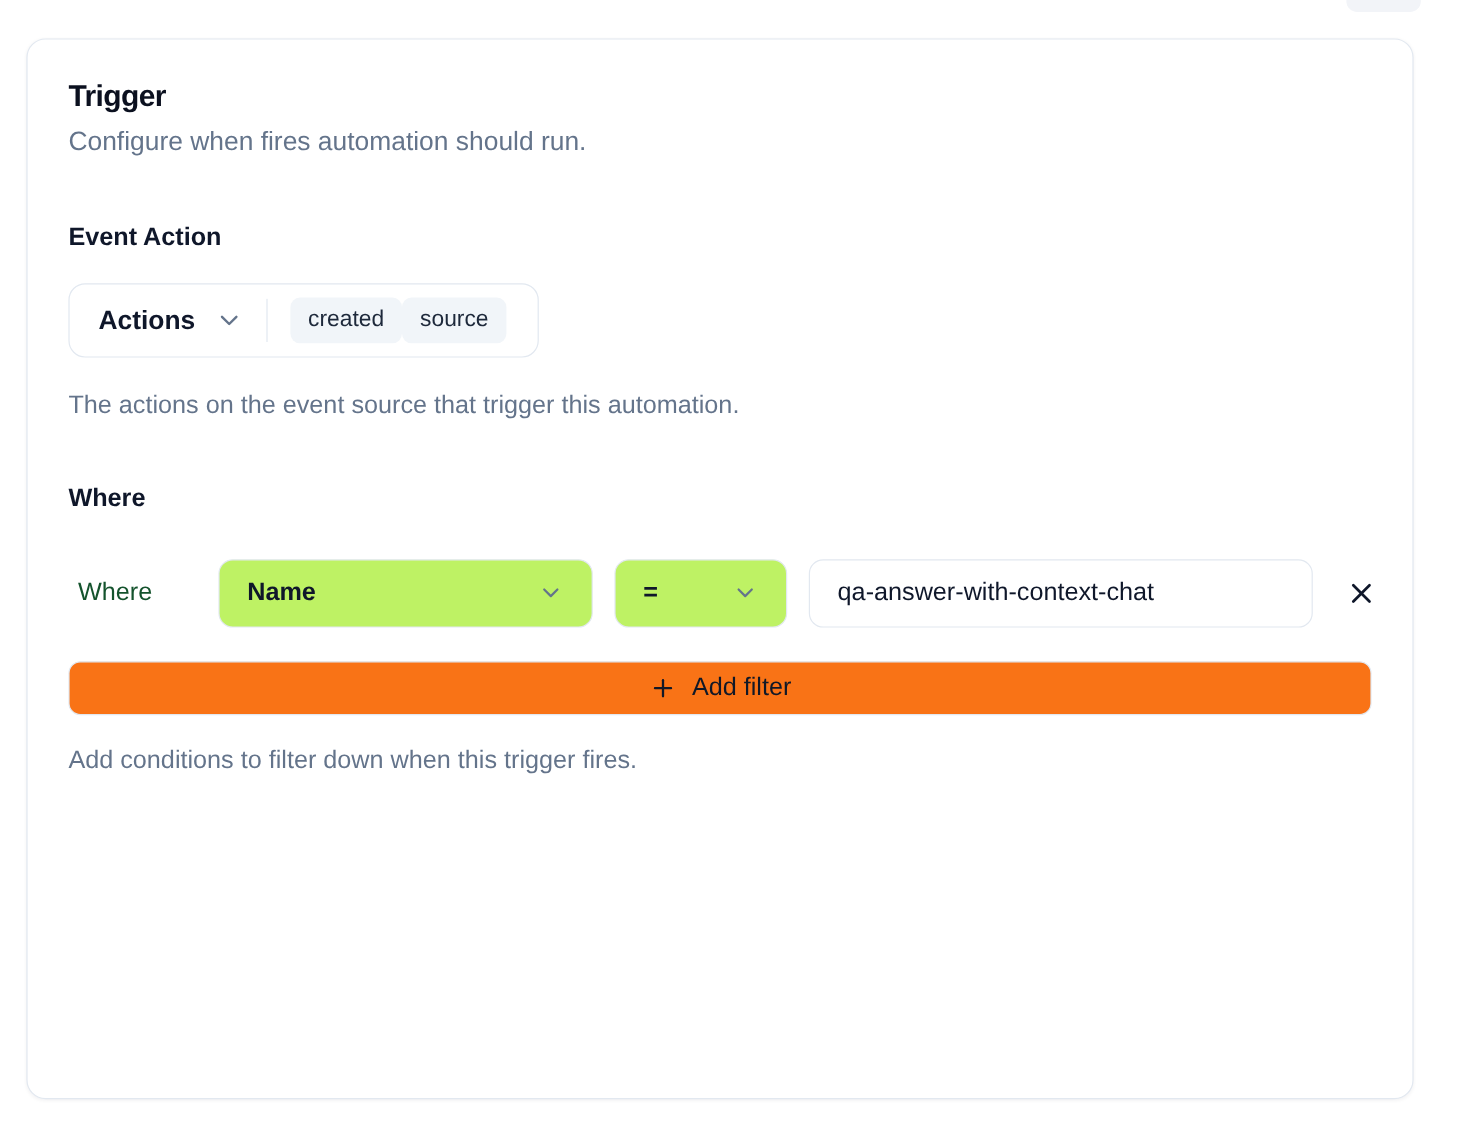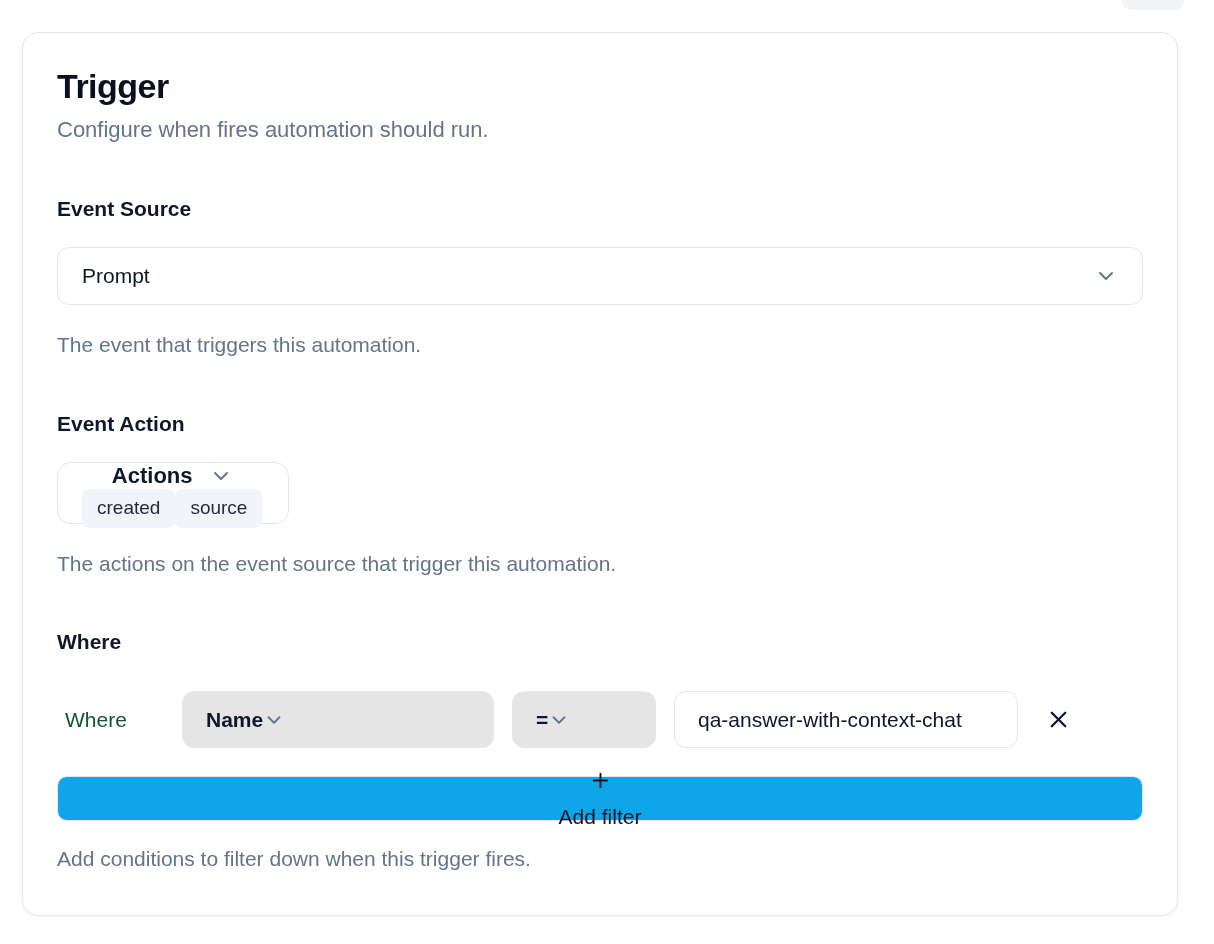--- a/index.html
+++ b/index.html
@@ -8,95 +8,83 @@
   .page { position:relative; width:1214px; height:944px; }
 
   
   .cutoff-blob { position:absolute; top:-16px; right:30px; width:62px; height:26px;
     background:#f2f4f8; border-radius:9px; }
 
   .card { position:absolute; left:22px; top:32px; width:1156px; height:884px;
     background:#ffffff; border:1px solid #e2e8f0; border-radius:16px;
     box-shadow:0 1px 3px rgba(15,23,42,.05); padding:32px 34px; }
 
-  .title { font-size:34px; font-weight:700; color:#0b101f; letter-spacing:-.5px; line-height:1.25; }
+  .title { font-size:25px; font-weight:700; color:#0b101f; letter-spacing:-.5px; line-height:1.25; }
   .subtitle { margin-top:8px; font-size:22px; color:#64748b; line-height:1.3; }
 
   .field-label { font-size:21px; font-weight:600; color:#0f172a; line-height:1.25; }
   .helper { font-size:21px; color:#64748b; line-height:1.3; }
 
   .mt-section { margin-top:52px; }
 
   
   .select { margin-top:25px; width:100%; height:58px; background:#fff;
     border:1px solid #e2e8f0; border-radius:12px; display:flex; align-items:center;
     justify-content:space-between; padding:0 24px; cursor:pointer; }
   .select-value { font-size:21px; color:#0f172a; }
   .chev { display:flex; align-items:center; color:#64748b; }
   .after-control { margin-top:26px; }
 
   
   .actions-control { margin-top:25px; display:inline-flex; align-items:center;
     height:62px; background:#fff; border:1px solid #e2e8f0; border-radius:14px;
-    padding:0 26px 0 24px;flex-direction:column; }
+    padding:0 26px 0 24px; }
   .actions-trigger { display:inline-flex; align-items:center; gap:16px; cursor:pointer;
     background:none; border:none; font-family:inherit; }
   .actions-label { font-size:22px; font-weight:600; color:#0f172a; }
   .v-sep { width:1px; height:36px; background:#e2e8f0; margin:0 19px; }
   .chips { display:inline-flex; }
   .chip { background:#f1f5f9; border-radius:8px; padding:8px 15px; font-size:19px;
     color:#1e293b; line-height:1.2; }
 
   
   .filter-row { margin-top:36px; display:flex; align-items:center; }
   .where { width:125px; padding-left:8px; font-size:21px; color:#14532d; flex:none; }
-  .combo { height:57px; background:#e5e5e5; border:1px solid #e2e8f0; border-radius:12px;
-    display:flex; align-items:center; justify-content:flex-start; padding:0 23px;
+  .combo { height:57px; background:#bef264; border:1px solid #e2e8f0; border-radius:12px;
+    display:flex; align-items:center; justify-content:space-between; padding:0 23px;
     cursor:pointer; flex:none; }
   .combo-field { width:312px; }
   .combo-op { width:144px; margin-left:18px; }
   .combo-value { font-size:21px; font-weight:600; color:#0f172a; }
-  .filter-input { margin-left:18px; width:344px; height:57px; border:1px solid #e2e8f0;
+  .filter-input { margin-left:18px; width:420px; height:57px; border:1px solid #e2e8f0;
     border-radius:12px; padding:0 23px; font-size:21px; color:#0f172a;
     font-family:inherit; background:#fff; outline:none; flex:none; }
   .remove-btn { margin-left:18px; width:44px; height:44px; display:flex; align-items:center;
     justify-content:center; background:none; border:none; cursor:pointer; color:#0f172a; flex:none; }
 
   
-  .add-filter { margin-top:28px; width:100%; height:45px; background:#0ea5e9;
+  .add-filter { margin-top:28px; width:100%; height:45px; background:#f97316;
     border:1px solid #e2e8f0; border-radius:10px; display:flex; align-items:center;
-    justify-content:center; gap:13px; cursor:pointer; font-family:inherit;flex-direction:column; }
+    justify-content:center; gap:13px; cursor:pointer; font-family:inherit; }
   .add-filter-label { font-size:21px; font-weight:500; color:#111827; }
   .add-filter .icon { display:flex; align-items:center; color:#111827; }
   .mt-helper { margin-top:24px; }
 </style>
 </head>
 <body>
 
 <div class="page">
 
   <div class="cutoff-blob"></div>
 
   <section class="card">
 
     <h1 class="title">Trigger</h1>
     <p class="subtitle">Configure when fires automation should run.</p>
 
-    <div class="mt-section">
-      <div class="field-label">Event Source</div>
-      <div class="select">
-        <span class="select-value">Prompt</span>
-        <span class="chev">
-          <svg width="24" height="24" viewBox="0 0 24 24" fill="none" stroke="currentColor" stroke-width="2" stroke-linecap="round" stroke-linejoin="round">
-            <polyline points="6 9 12 15 18 9"></polyline>
-            </svg>
-        </span>
-      </div>
-      <p class="helper after-control">The event that triggers this automation.</p>
-    </div>
 
     <div class="mt-section">
       <div class="field-label">Event Action</div>
       <div class="actions-control">
         <button class="actions-trigger">
           <span class="actions-label">Actions</span>
           <span class="chev">
             <svg width="24" height="24" viewBox="0 0 24 24" fill="none" stroke="currentColor" stroke-width="2" stroke-linecap="round" stroke-linejoin="round">
               <polyline points="6 9 12 15 18 9"></polyline>
               </svg>

